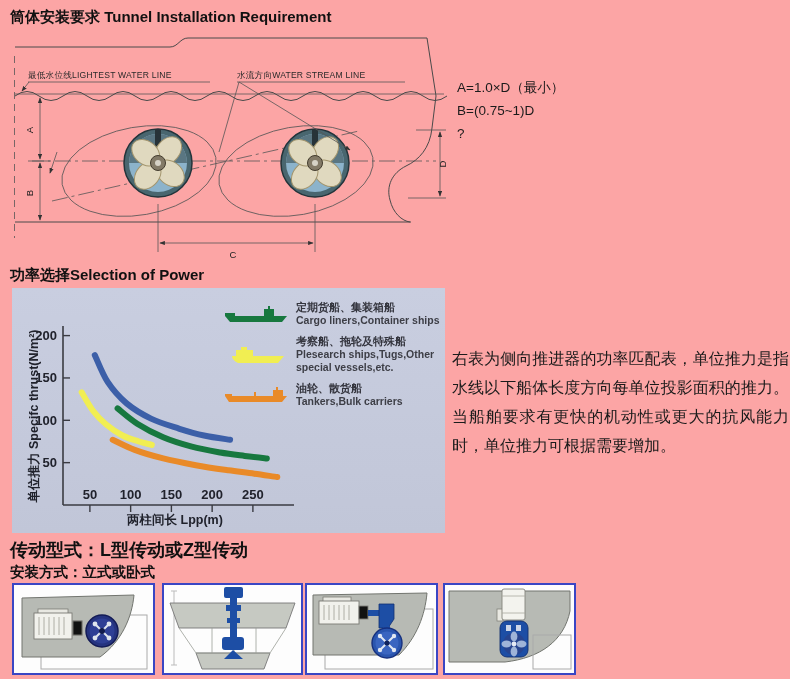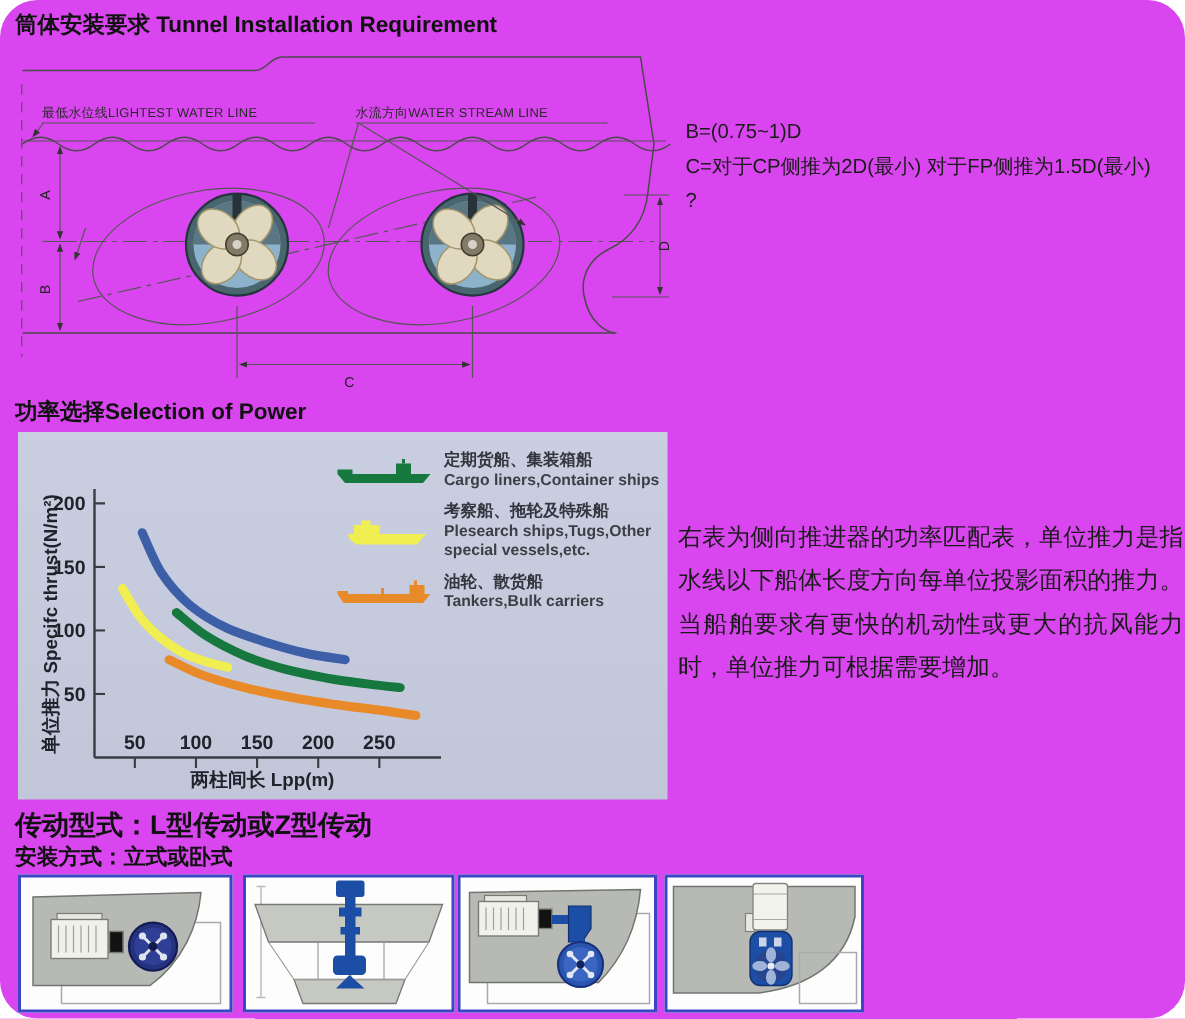--- a/index.html
+++ b/index.html
@@ -1,17 +1,17 @@
 <!DOCTYPE html>
 <html><head>
 <meta charset="utf-8">
 <style>
   html,body{margin:0;padding:0;background:#fff;}
-  .canvas{position:relative;width:790px;height:679px;background:#d946ef;overflow:hidden;
-          font-family:"Liberation Sans","DejaVu Sans",sans-serif;color:#1b1b1b;border-radius:25px;}
+  .canvas{position:relative;width:790px;height:679px;background:#fca5a5;overflow:hidden;
+          font-family:"Liberation Sans","DejaVu Sans",sans-serif;color:#1b1b1b;}
   .h{position:absolute;margin:0;font-weight:bold;color:#111;font-size:15px;line-height:18px;}
   #title{left:10px;top:8px;}
   #sec-power{left:10px;top:266px;text-align:center;}
   #h-drive{left:10px;top:541px;font-size:18px;}
   #h-mount{left:10px;top:563px;font-size:14.5px;}
   .diagram{position:absolute;left:12px;top:30px;width:437px;height:235px;}
   .diagram .ln{stroke:#4a4a4a;stroke-width:1;fill:none;}
   .diagram .thin{stroke:#555;stroke-width:0.8;fill:none;}
   .diagram text{font-family:"Liberation Sans","DejaVu Sans",sans-serif;}
   .diagram .anno{font-size:8.6px;fill:#2a2a2a;letter-spacing:.2px;}
@@ -100,22 +100,22 @@
     <text class="anno" x="16" y="48">最低水位线LIGHTEST WATER LINE</text>
     <line x1="16" y1="52" x2="198" y2="52" class="thin"></line>
     <line x1="17" y1="52" x2="10" y2="61" class="thin" marker-end="url(#arr)"></line>
     <text class="anno" x="225" y="48">水流方向WATER STREAM LINE</text>
     <line x1="225" y1="52" x2="393" y2="52" class="thin"></line>
     <line x1="227" y1="52" x2="207" y2="122" class="thin"></line>
     <line x1="227" y1="52" x2="338" y2="120" class="thin" marker-end="url(#arr)"></line>
   </svg>
 
   <div class="notes">
+    <div>A=1.0×D（最小）</div>
     <div>B=(0.75~1)D</div>
-    <div>C=对于CP侧推为2D(最小) 对于FP侧推为1.5D(最小)</div>
     <div>?</div>
   </div>
 
   <h2 class="h" id="sec-power">功率选择Selection of Power</h2>
 
   <div class="chart">
     <svg id="chart-svg" width="433" height="245" viewBox="0 0 433 245">
       <g id="curves">
           <path d="M82.8,67.1C85.0,71.6 90.5,86.1 95.8,94.2C101.1,102.2 107.4,109.3 114.6,115.4C121.8,121.4 130.2,126.4 139.0,130.6C147.8,134.8 158.7,137.9 167.5,140.8C176.4,143.6 183.6,145.7 192.0,147.5C200.4,149.4 213.7,151.1 218.1,151.8" fill="none" stroke="#3c5fa8" stroke-width="6" stroke-linecap="round" stroke-linejoin="round"></path>
           <path d="M105.6,120.4C108.9,123.0 117.6,130.9 125.2,135.7C132.8,140.5 142.1,145.4 151.2,149.2C160.3,153.1 170.3,156.0 179.8,158.6C189.3,161.1 199.5,162.9 208.3,164.5C217.1,166.0 225.0,166.9 232.7,167.9C240.5,168.9 251.1,170.0 254.8,170.4" fill="none" stroke="#17783f" stroke-width="6" stroke-linecap="round" stroke-linejoin="round"></path>

